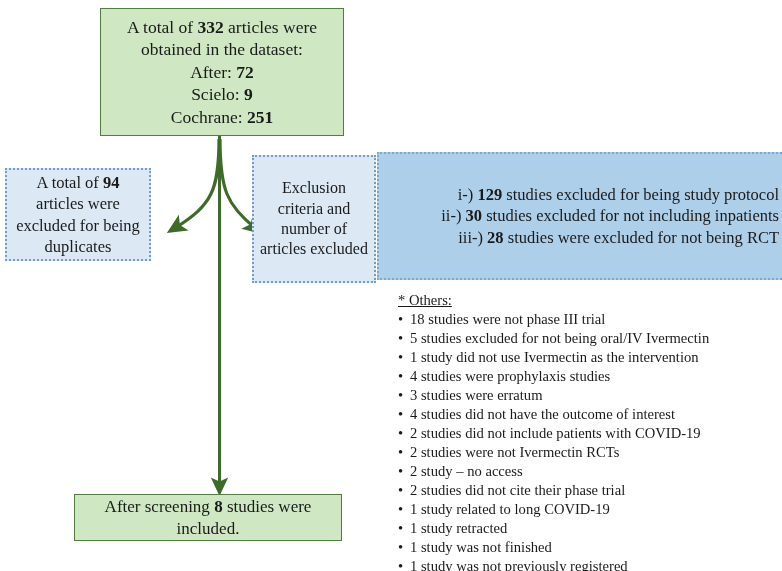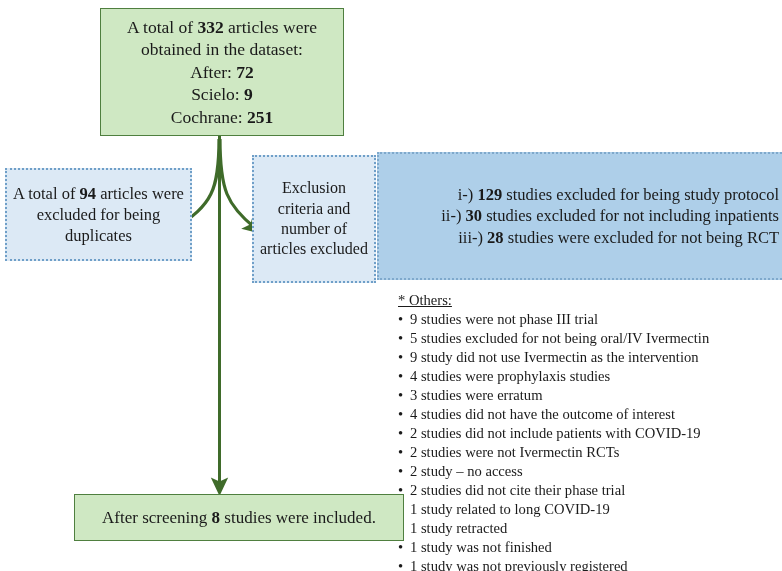--- a/index.html
+++ b/index.html
@@ -56,21 +56,21 @@
   #box-source {
     left: 100px;
     top: 8px;
     width: 244px;
     height: 128px;
     font-size: 17.5px;
   }
   #box-duplicates {
     left: 5px;
     top: 168px;
-    width: 187px;
+    width: 146px;
     height: 93px;
     font-size: 16.5px;
   }
   #box-criteria {
     left: 252px;
     top: 155px;
     width: 124px;
     height: 128px;
     font-size: 16px;
   }
@@ -82,21 +82,21 @@
     font-size: 16.5px;
     justify-content: flex-end;
   }
   #box-exclusions .box-text {
     text-align: right;
     padding-right: 4px;
   }
   #box-included {
     left: 74px;
     top: 494px;
-    width: 330px;
+    width: 268px;
     height: 47px;
     font-size: 17px;
   }
 
   
   #others-list {
     position: absolute;
     left: 396px;
     top: 291px;
     width: 386px;
@@ -183,23 +183,23 @@
       </div>
       <div>
         <span>iii-) </span><b>28</b><span> studies were excluded for not being RCT</span>
       </div>
     </div>
   </div>
 
   <div id="others-list">
     <div class="others-title">* Others:</div>
     <ul>
-      <li>9 studies were not phase III trial</li>
+      <li>18 studies were not phase III trial</li>
       <li>5 studies excluded for not being oral/IV Ivermectin</li>
-      <li>9 study did not use Ivermectin as the intervention</li>
+      <li>1 study did not use Ivermectin as the intervention</li>
       <li>4 studies were prophylaxis studies</li>
       <li>3 studies were erratum</li>
       <li>4 studies did not have the outcome of interest</li>
       <li>2 studies did not include patients with COVID-19</li>
       <li>2 studies were not Ivermectin RCTs</li>
       <li>2 study – no access</li>
       <li>2 studies did not cite their phase trial</li>
       <li>1 study related to long COVID-19</li>
       <li>1 study retracted</li>
       <li>1 study was not finished</li>

